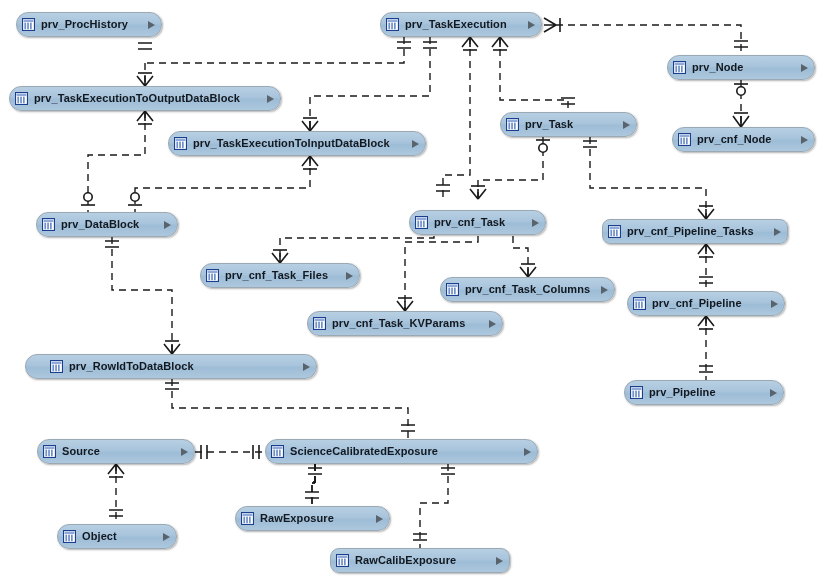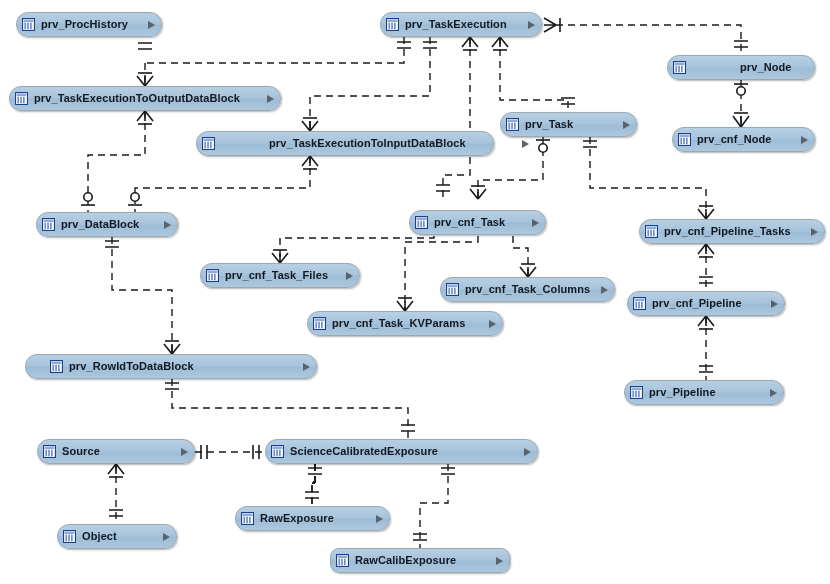--- a/index.html
+++ b/index.html
@@ -336,21 +336,21 @@
         <svg class="entity-icon" viewBox="0 0 13 13">
           <rect x="0.5" y="0.5" width="12" height="12" fill="#ffffff" stroke="#1b3f8f" stroke-width="1.2"></rect>
           <rect x="1.6" y="1.6" width="9.8" height="2.4" fill="#8fa9d8"></rect>
           <rect x="2.4" y="4.6" width="1.7" height="6.6" fill="#6f8fc9"></rect>
           <rect x="5.2" y="4.6" width="1.7" height="6.6" fill="#6f8fc9"></rect>
           <rect x="8.0" y="4.6" width="1.7" height="6.6" fill="#6f8fc9"></rect>
         </svg>
         <span class="entity-label">prv_TaskExecution</span>
         <span class="entity-expander"></span>
       </div>
-      <div class="entity-node" style="left: 667px; top: 55px; width: 148px; gap: 48px;">
+      <div class="entity-node" style="left: 667px; top: 55px; width: 148px;">
         <svg class="entity-icon" viewBox="0 0 13 13">
           <rect x="0.5" y="0.5" width="12" height="12" fill="#ffffff" stroke="#1b3f8f" stroke-width="1.2"></rect>
           <rect x="1.6" y="1.6" width="9.8" height="2.4" fill="#8fa9d8"></rect>
           <rect x="2.4" y="4.6" width="1.7" height="6.6" fill="#6f8fc9"></rect>
           <rect x="5.2" y="4.6" width="1.7" height="6.6" fill="#6f8fc9"></rect>
           <rect x="8.0" y="4.6" width="1.7" height="6.6" fill="#6f8fc9"></rect>
         </svg>
         <span class="entity-label">prv_Node</span>
         <span class="entity-expander"></span>
       </div>
@@ -380,21 +380,21 @@
         <svg class="entity-icon" viewBox="0 0 13 13">
           <rect x="0.5" y="0.5" width="12" height="12" fill="#ffffff" stroke="#1b3f8f" stroke-width="1.2"></rect>
           <rect x="1.6" y="1.6" width="9.8" height="2.4" fill="#8fa9d8"></rect>
           <rect x="2.4" y="4.6" width="1.7" height="6.6" fill="#6f8fc9"></rect>
           <rect x="5.2" y="4.6" width="1.7" height="6.6" fill="#6f8fc9"></rect>
           <rect x="8.0" y="4.6" width="1.7" height="6.6" fill="#6f8fc9"></rect>
         </svg>
         <span class="entity-label">prv_cnf_Node</span>
         <span class="entity-expander"></span>
       </div>
-      <div class="entity-node" style="left: 196px; top: 131px; width: 298px; gap: 48px;">
+      <div class="entity-node" style="left: 168px; top: 131px; width: 258px;">
         <svg class="entity-icon" viewBox="0 0 13 13">
           <rect x="0.5" y="0.5" width="12" height="12" fill="#ffffff" stroke="#1b3f8f" stroke-width="1.2"></rect>
           <rect x="1.6" y="1.6" width="9.8" height="2.4" fill="#8fa9d8"></rect>
           <rect x="2.4" y="4.6" width="1.7" height="6.6" fill="#6f8fc9"></rect>
           <rect x="5.2" y="4.6" width="1.7" height="6.6" fill="#6f8fc9"></rect>
           <rect x="8.0" y="4.6" width="1.7" height="6.6" fill="#6f8fc9"></rect>
         </svg>
         <span class="entity-label">prv_TaskExecutionToInputDataBlock</span>
         <span class="entity-expander"></span>
       </div>
@@ -413,21 +413,21 @@
         <svg class="entity-icon" viewBox="0 0 13 13">
           <rect x="0.5" y="0.5" width="12" height="12" fill="#ffffff" stroke="#1b3f8f" stroke-width="1.2"></rect>
           <rect x="1.6" y="1.6" width="9.8" height="2.4" fill="#8fa9d8"></rect>
           <rect x="2.4" y="4.6" width="1.7" height="6.6" fill="#6f8fc9"></rect>
           <rect x="5.2" y="4.6" width="1.7" height="6.6" fill="#6f8fc9"></rect>
           <rect x="8.0" y="4.6" width="1.7" height="6.6" fill="#6f8fc9"></rect>
         </svg>
         <span class="entity-label">prv_cnf_Task</span>
         <span class="entity-expander"></span>
       </div>
-      <div class="entity-node" style="left: 639px; top: 219px; width: 186px;">
+      <div class="entity-node" style="left: 602px; top: 219px; width: 186px; border-radius: 8px;">
         <svg class="entity-icon" viewBox="0 0 13 13">
           <rect x="0.5" y="0.5" width="12" height="12" fill="#ffffff" stroke="#1b3f8f" stroke-width="1.2"></rect>
           <rect x="1.6" y="1.6" width="9.8" height="2.4" fill="#8fa9d8"></rect>
           <rect x="2.4" y="4.6" width="1.7" height="6.6" fill="#6f8fc9"></rect>
           <rect x="5.2" y="4.6" width="1.7" height="6.6" fill="#6f8fc9"></rect>
           <rect x="8.0" y="4.6" width="1.7" height="6.6" fill="#6f8fc9"></rect>
         </svg>
         <span class="entity-label">prv_cnf_Pipeline_Tasks</span>
         <span class="entity-expander"></span>
       </div>

